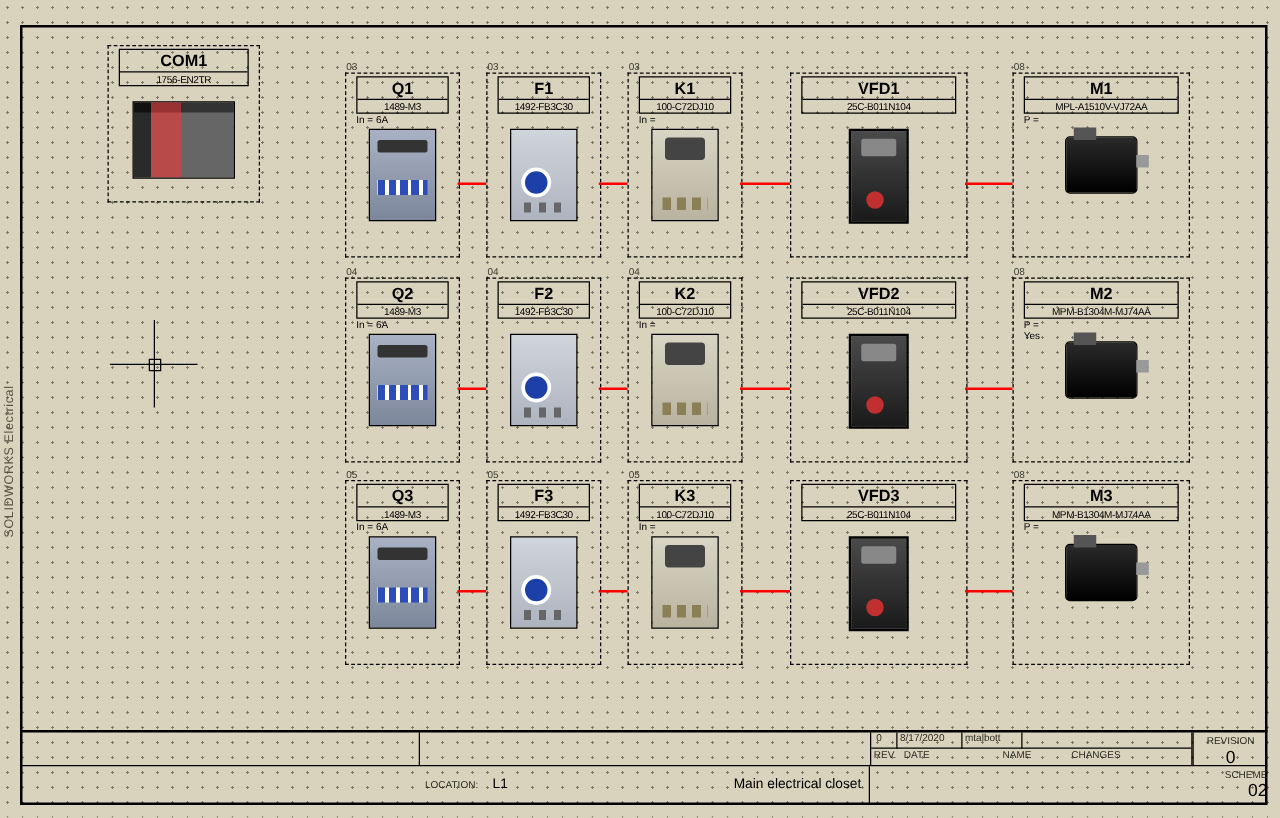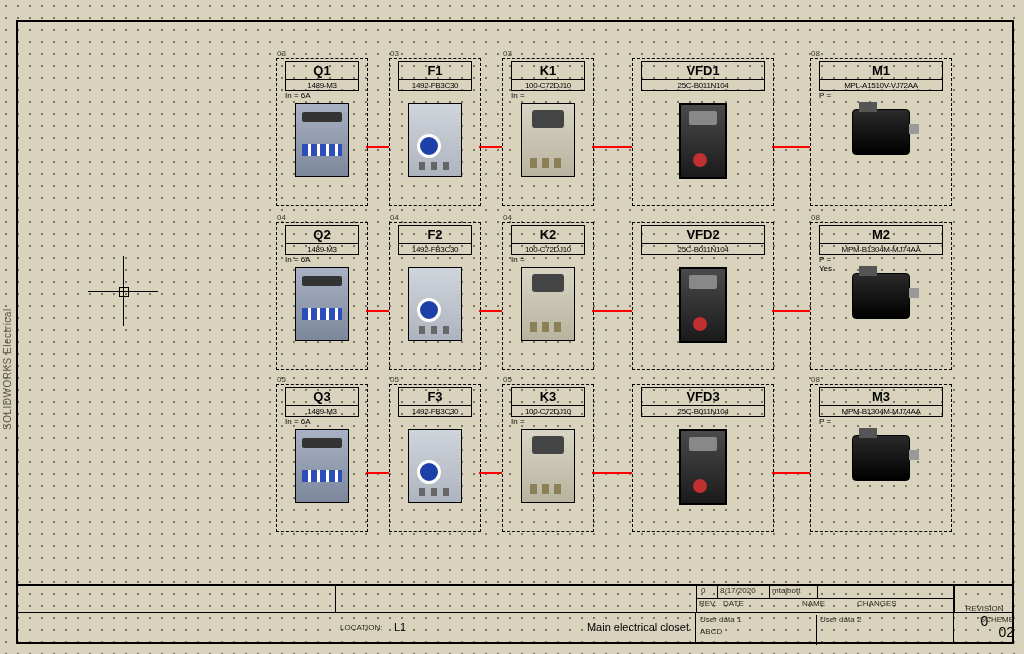--- a/index.html
+++ b/index.html
@@ -59,20 +59,27 @@
   <div class="grid"></div>
 
   <div class="sidebar-text">SOLIDWORKS Electrical</div>
 
   <div class="outer-border"></div>
 
   <div class="cross" style="left:88px;top:256px;">
       <div class="sq"></div>
     </div>
 
+  <div class="comp" style="left:86px;top:36px;width:120px;height:124px;">
+    <div class="hdr">
+      <div class="tag">COM1</div>
+      <div class="pn">1756-EN2TR</div>
+    </div>
+    <div class="dev plc"></div>
+  </div>
 
   <div id="rows">
       <div class="comp" style="left: 276px; top: 58px; width: 90px; height: 146px;">
         <div class="num">03</div>
         <div class="hdr">
           <div class="tag">Q1</div>
           <div class="pn">1489-M3</div>
         </div>
         <div class="sub">In = 6A</div>
         <div class="dev cb"></div>
@@ -221,34 +228,29 @@
         </div>
         <div style="position:absolute;left:0;right:0;top:13px;height:14px;">
           <span style="position:absolute;left:2px;" class="tb-label">REV.</span>
           <span style="position:absolute;left:26px;" class="tb-label">DATE</span>
           <span style="position:absolute;left:78px;padding-left:27px;" class="tb-label">NAME</span>
           <span style="position:absolute;left:160px;" class="tb-label">CHANGES</span>
         </div>
       </div>
 
       <div style="position:absolute;right:0;top:0;bottom:0;width:60px;border-left:1px solid #000;text-align:center;">
-        <div class="tb-label" style="padding-top:18px;">REVISION</div>
+        <div class="tb-label" style="padding-top:2px;">REVISION</div>
         <div class="tb-val" style="font-size:14px;">0</div>
       </div>
     </div>
     <div class="tb-bottom" style="border-top:1px solid #000;">
       <div style="position:absolute;left:320px;top:0;bottom:0;right:318px;border-right:1px solid #000;">
         <span class="tb-label" style="position:absolute;left:4px;top:10px;">LOCATION:</span>
         <span class="tb-val" style="position:absolute;left:58px;top:8px;">L1</span>
         <span class="tb-val" style="position:absolute;right:6px;top:8px;padding-left:36px;">Main electrical closet</span>
       </div>
-      <div style="position:absolute;right:60px;top:0;bottom:0;width:258px;border-right:1px solid #000;">
-        <span class="tb-label" style="position:absolute;left:4px;top:2px;">User data 1</span>
-        <span class="tb-label" style="position:absolute;left:120px;top:2px;border-left:1px solid #000;padding-left:3px;height:30px;">User data 2</span>
-        <span class="tb-label" style="position:absolute;left:4px;top:14px;">ABCD</span>
-      </div>
       <div style="position:absolute;right:0;top:0;bottom:0;width:60px;text-align:right;">
         <div class="tb-label" style="padding-top:2px;">SCHEME</div>
         <div class="tb-val" style="font-size:14px;">02</div>
       </div>
     </div>
   </div>
 </div>
 
 </body></html>

